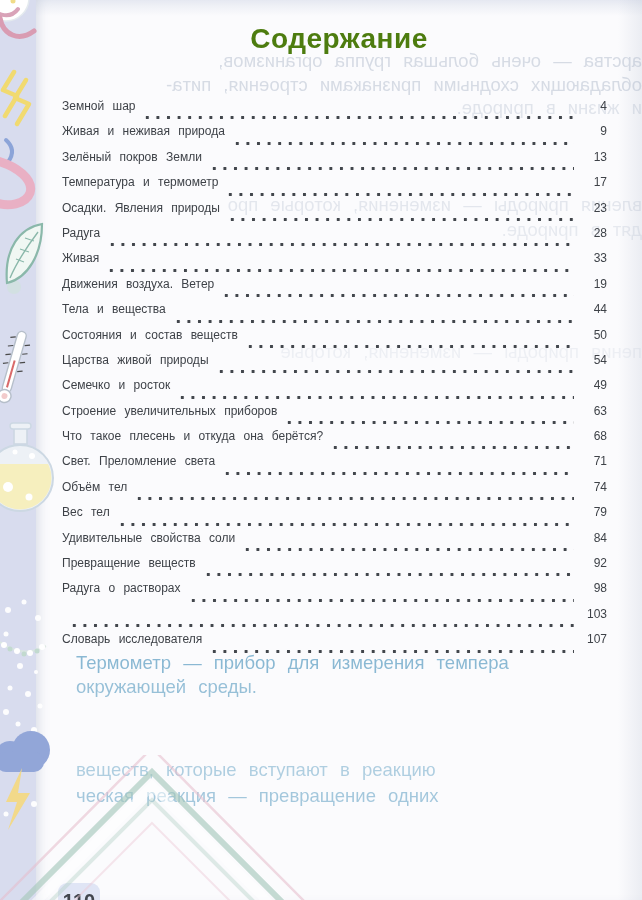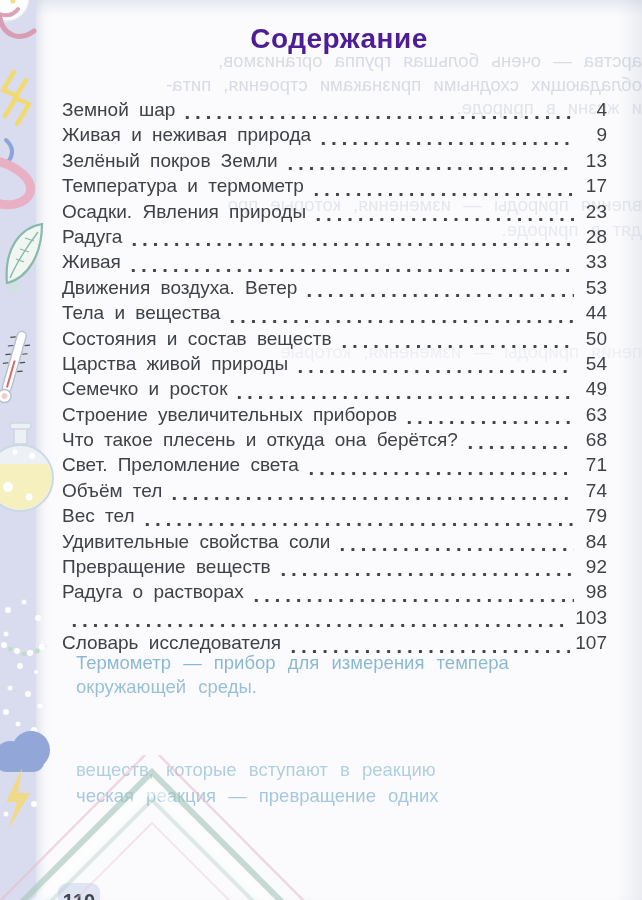--- a/index.html
+++ b/index.html
@@ -22,35 +22,35 @@
   }
   .page::after { 
     content:""; position:absolute; top:0; bottom:0; right:0; width:24px;
     background:linear-gradient(to right, rgba(170,180,200,0), rgba(170,180,200,.20));
     pointer-events:none;
   }
   .page-title {
     position:absolute; top:23px; left:0; right:0;
     text-align:center;
     font-size:28px; font-weight:bold; letter-spacing:.5px;
-    color:#4c1d95;
+    color:#4d7c0f;
   }
   
   .bleed {
     position:absolute; left:40px; right:0;
     font-size:18.5px; word-spacing:7px; white-space:nowrap; overflow:hidden;
     color:#b9c2d1; filter:blur(.7px);
     pointer-events:none;
   }
   .bleed.mirrored { transform:scaleX(-1); }
   .bleed.plain { color:#0369a1; }
   
   .toc {
     position:absolute; top:99px; left:26px; right:35px;
-    color:#3e4248; font-size:19px;
+    color:#3e4248; font-size:12px;
   }
   .toc-row { display:flex; align-items:baseline; height:25.4px; }
   .toc-label { white-space:nowrap; word-spacing:5px; }
   .toc-leader {
     flex:1; height:7px; align-self:flex-end; margin:0 5px 3px 7px;
     background-image:radial-gradient(circle, #42464c 1.55px, transparent 1.95px);
     background-size:10.6px 7px; background-repeat:repeat-x; background-position:0 50%;
   }
   .toc-page { flex:none; min-width:28px; text-align:right; }
   
@@ -222,21 +222,21 @@
 
   <div class="toc-row">
     <span class="toc-label">Живая</span>
     <span class="toc-leader"></span>
     <span class="toc-page">33</span>
   </div>
 
   <div class="toc-row">
     <span class="toc-label">Движения воздуха. Ветер</span>
     <span class="toc-leader"></span>
-    <span class="toc-page">53</span>
+    <span class="toc-page">19</span>
   </div>
 
   <div class="toc-row">
     <span class="toc-label">Тела и вещества</span>
     <span class="toc-leader"></span>
     <span class="toc-page">44</span>
   </div>
 
   <div class="toc-row">
     <span class="toc-label">Состояния и состав веществ</span>

